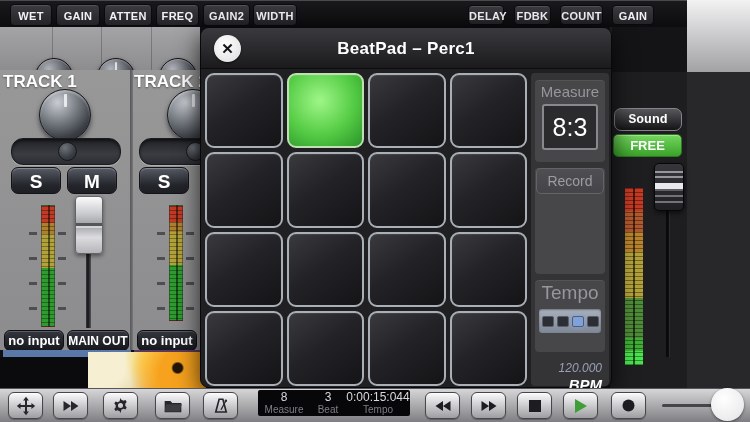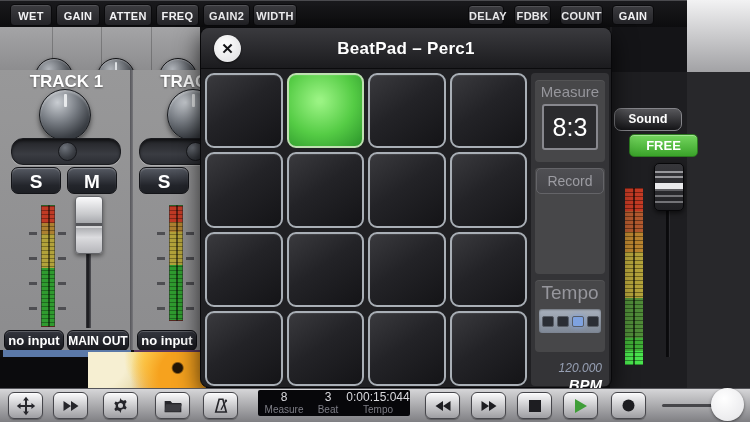--- a/index.html
+++ b/index.html
@@ -31,21 +31,21 @@
   .knob .ind{position:absolute;left:50%;top:3px;width:2px;height:10px;margin-left:-1px;
              background:#dde0e4;border-radius:1px;}
   .knob .rot{position:absolute;inset:0;}
   .k1{left:35px;top:31px;} .k2{left:97px;top:31px;} .k3{left:159px;top:31px;} .k4{left:219px;top:31px;}
   .k1 .rot{transform:rotate(-125deg);} .k3 .rot{transform:rotate(150deg);} .k4 .rot{transform:rotate(-90deg);}
 
   
   .mixer{left:0;top:70px;width:200px;height:280px;background:linear-gradient(#989899,#8c8c8e);z-index:1;}
   .stripdiv{position:absolute;left:130px;top:0;width:3px;height:280px;
             background:linear-gradient(to right,#55555a,#77777b);}
-  .tracklabel{position:absolute;top:2px;height:20px;line-height:20px;text-align:center;
+  .tracklabel{position:absolute;top:2px;height:20px;line-height:20px;text-align:left;
               color:#fff;font-size:17px;font-weight:bold;text-shadow:0 1px 2px rgba(0,0,0,.45);}
   .tl1{left:3px;width:127px;} .tl2{left:134px;width:126px;}
   .panknob{position:absolute;width:50px;height:50px;border-radius:50%;
            background:radial-gradient(circle at 35% 25%, #c9cdd2, #787d84 40%, #3a3e44 72%, #24272c);
            border:1px solid #1a1c20;box-shadow:0 3px 5px rgba(0,0,0,.5), inset 0 2px 2px rgba(255,255,255,.3);}
   .panknob .ind{position:absolute;left:50%;top:4px;width:3px;height:13px;margin-left:-1.5px;
                 background:#e8eaec;border-radius:1px;}
   .pk1{left:39px;top:19px;} .pk2{left:167px;top:19px;}
   .hslider{position:absolute;top:68px;height:25px;border-radius:12px;
            background:linear-gradient(#212226,#3a3c42 60%,#2c2e33);
@@ -99,21 +99,21 @@
   .rightupper{left:612px;top:27px;width:75px;height:45px;background:#141417;z-index:1;}
   .rightfar{left:687px;top:72px;width:63px;height:316px;background:#28282b;z-index:1;}
   .lightstrip{left:687px;top:0;width:63px;height:72px;
               background:linear-gradient(#f2f2f3,#a2a2a5);z-index:2;}
   .soundbtn{left:614px;top:108px;width:68px;height:23px;border-radius:7px;z-index:3;
             background:linear-gradient(#58585c,#141417);border:1px solid #85858a;
             color:#fff;font-size:13px;font-weight:bold;text-align:center;line-height:22px;box-sizing:border-box;font-family:Liberation Mono, monospace;}
   .freebtn{left:613px;top:134px;width:69px;height:23px;border-radius:5px;z-index:3;
            background:linear-gradient(#74d65e,#3aa32a);border:1px solid #2c7a20;
            color:#fff;font-size:13px;font-weight:bold;text-align:center;line-height:22px;
-           box-shadow:inset 0 1px 0 rgba(255,255,255,.35);box-sizing:border-box;margin-left:16px;}
+           box-shadow:inset 0 1px 0 rgba(255,255,255,.35);box-sizing:border-box;}
   .mainmeter{left:625px;top:188px;width:18px;height:177px;z-index:3;
              background:
                repeating-linear-gradient(to bottom, rgba(0,0,0,.38) 0 1px, transparent 1px 4px),
                linear-gradient(to right, transparent 0 8px, rgba(0,0,0,.6) 8px 10px, transparent 10px),
                linear-gradient(to bottom,#c43a24 0 13%,#b2592e 13% 25%,#b9842f 25% 36%,#b3a23a 36% 62%,#4f8c38 62% 85%,#3fae36 85% 92%,#49e44d 92% 100%);}
   .mainrail{left:666px;top:173px;width:4px;height:184px;z-index:3;
             background:linear-gradient(to right,#0a0a0c,#0a0a0c 60%,#3c3c40);}
   .maincap{left:654px;top:163px;width:30px;height:48px;border-radius:5px;z-index:4;
            background:
              linear-gradient(to bottom, transparent 0 7px, #97979b 7px 9px, transparent 9px 12px,

